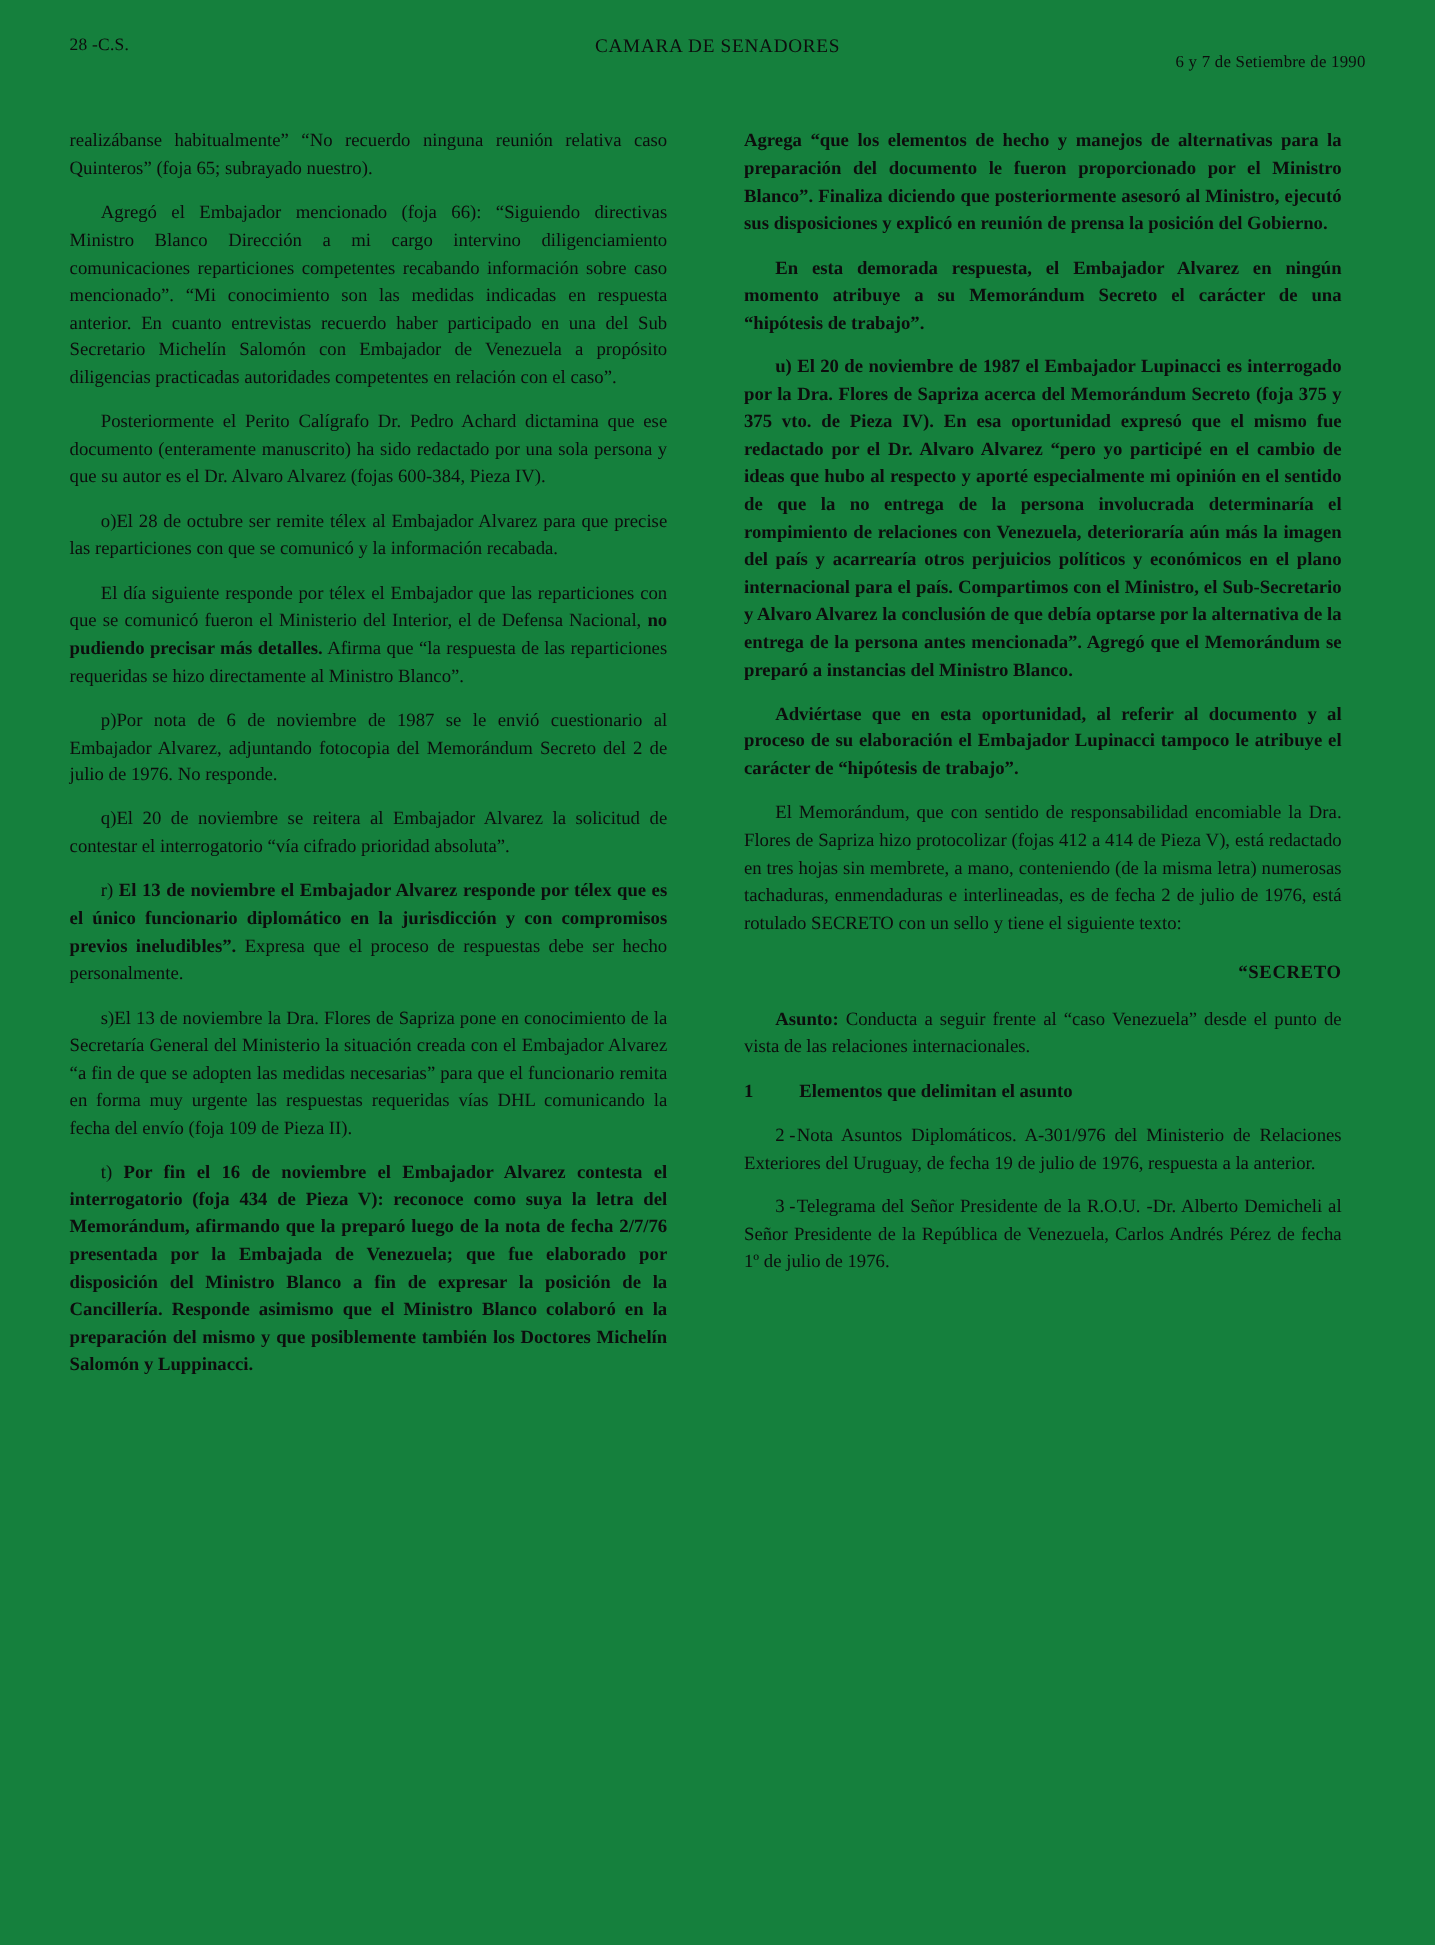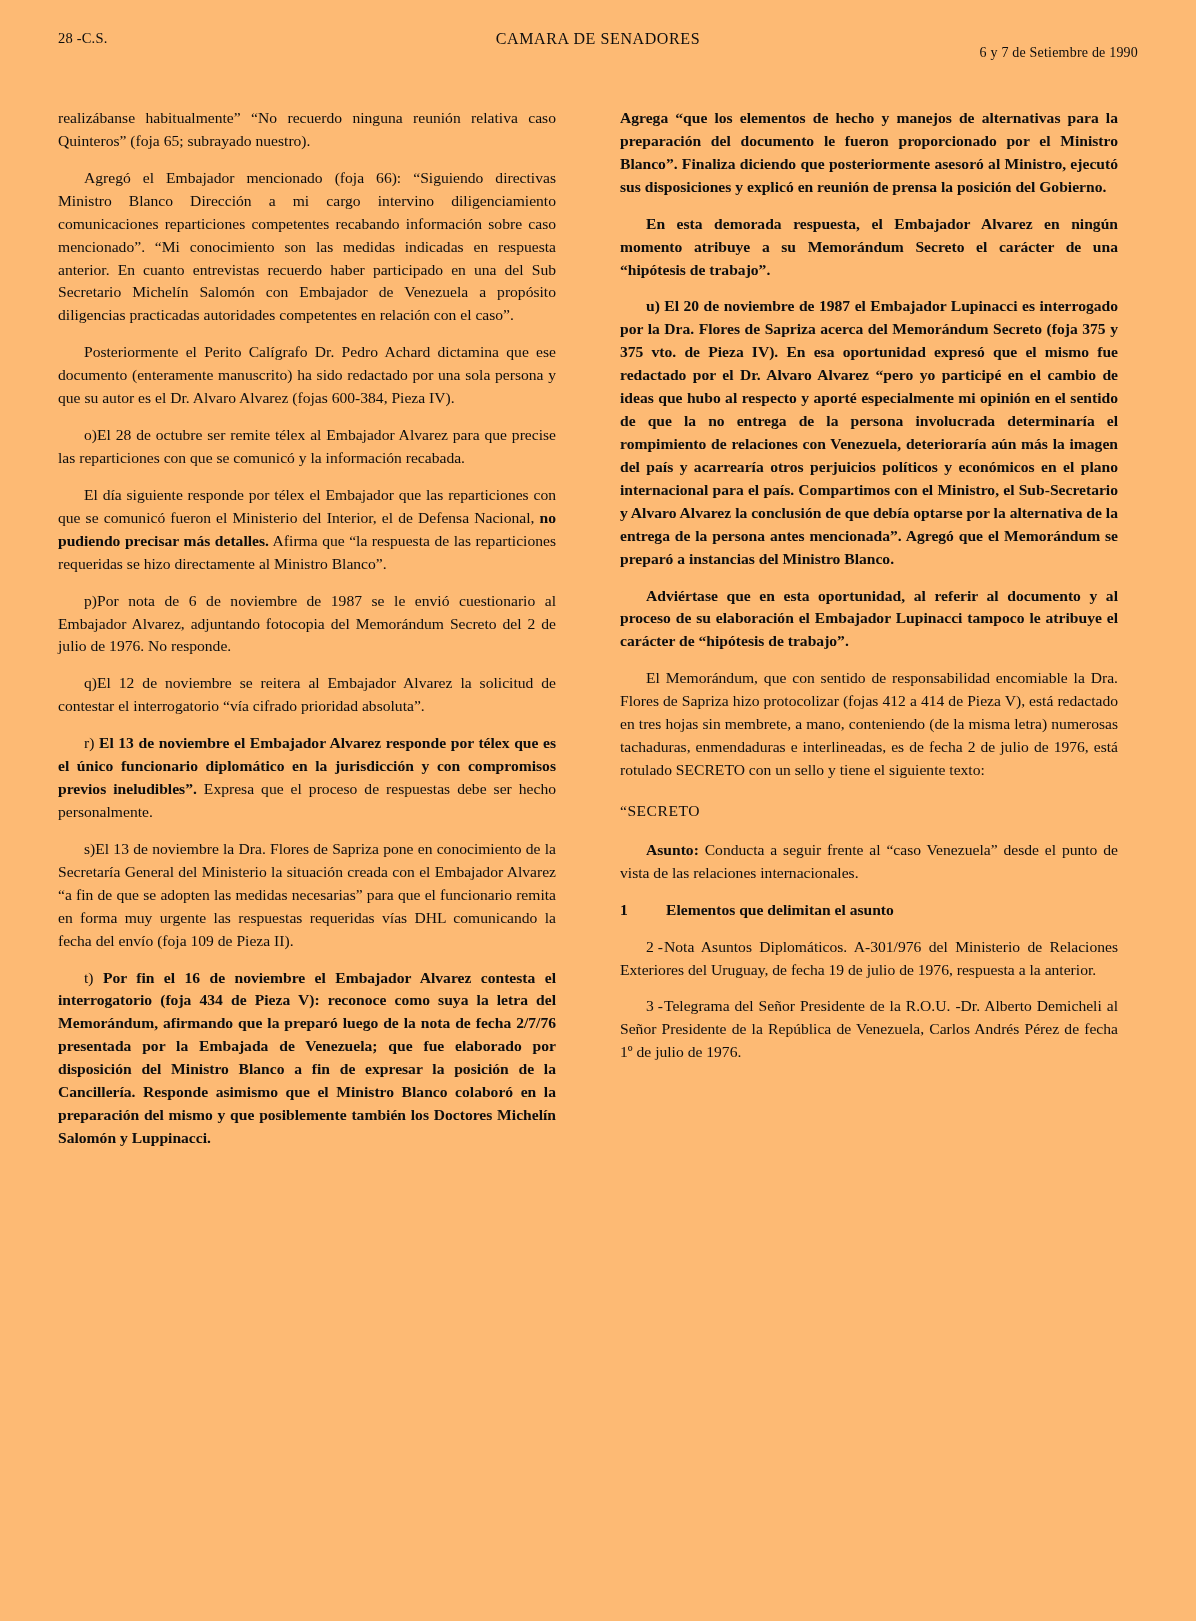--- a/index.html
+++ b/index.html
@@ -13,21 +13,21 @@
     font-family: "Liberation Serif", serif;
     color: #0d0d0d;
     position: relative;
     overflow: hidden;
   }
   .page {
     position: absolute;
     left: 0; top: 0;
     width: 1196px;
     height: 1621px;
-    background: #fdba74;
+    background: #15803d;
   }
   
   .header {
     position: absolute;
     left: 58px;
     top: 30px;
     width: 1080px;
     height: 22px;
     font-size: 14.5px;
     letter-spacing: 0.2px;
@@ -64,23 +64,23 @@
   .col-right { left: 620px; }
 
   p {
     margin: 0 0 14px 0;
     text-indent: 26px;
   }
   p.noindent { text-indent: 0; }
   b, .b { font-weight: bold; }
 
   .center-line {
-    text-align: left;
+    text-align: right;
     text-indent: 0;
-    font-weight: normal;
+    font-weight: bold;
     margin: 18px 0 16px 0;
     letter-spacing: 0.5px;
   }
   .sect-head {
     text-indent: 0;
     margin: 0 0 14px 0;
     font-weight: bold;
   }
   .sect-head .num {
     display: inline-block;
@@ -108,21 +108,21 @@
     <span class="right">6  y 7 de Setiembre de 1990</span>
   </div>
 
   <div class="col col-left">
     <p class="noindent">realizábanse habitualmente” “No recuerdo ninguna reunión relativa caso Quinteros” (foja 65; subrayado nuestro).</p>
     <p>Agregó el Embajador mencionado (foja 66): “Siguiendo directivas Ministro Blanco Dirección a mi cargo intervino diligenciamiento comunicaciones reparticiones competentes recabando información sobre caso mencionado”. “Mi conocimiento son las medidas indicadas en respuesta anterior. En cuanto entrevistas recuerdo haber participado en una del Sub Secretario Michelín Salomón con Embajador de Venezuela a propósito diligencias practicadas autoridades competentes en relación con el caso”.</p>
     <p>Posteriormente el Perito Calígrafo Dr. Pedro Achard dictamina que ese documento (enteramente manuscrito) ha sido redactado por una sola persona y que su autor es el Dr. Alvaro Alvarez (fojas 600-384, Pieza IV).</p>
     <p>o)El 28 de octubre ser remite télex al Embajador Alvarez para que precise las reparticiones con que se comunicó y la información recabada.</p>
     <p>El día siguiente responde por télex el Embajador que las reparticiones con que se comunicó fueron el Ministerio del Interior, el de Defensa Nacional, <b>no pudiendo precisar más detalles.</b> Afirma que “la respuesta de las reparticiones requeridas se hizo directamente al Ministro Blanco”.</p>
     <p>p)Por nota de 6 de noviembre de 1987 se le envió cuestionario al Embajador Alvarez, adjuntando fotocopia del Memorándum Secreto del 2 de julio de 1976. No responde.</p>
-    <p>q)El 12 de noviembre se reitera al Embajador Alvarez la solicitud de contestar el interrogatorio “vía cifrado prioridad absoluta”.</p>
+    <p>q)El 20 de noviembre se reitera al Embajador Alvarez la solicitud de contestar el interrogatorio “vía cifrado prioridad absoluta”.</p>
     <p>r) <b>El 13 de noviembre el Embajador Alvarez responde por télex que es el único funcionario diplomático en la jurisdicción y con compromisos previos ineludibles”.</b> Expresa que el proceso de respuestas debe ser hecho personalmente.</p>
     <p>s)El 13 de noviembre la Dra. Flores de Sapriza pone en conocimiento de la Secretaría General del Ministerio la situación creada con el Embajador Alvarez “a fin de que se adopten las medidas necesarias” para que el funcionario remita en forma muy urgente las respuestas requeridas vías DHL comunicando la fecha del envío (foja 109 de Pieza II).</p>
     <p>t) <b>Por fin el 16 de noviembre el Embajador Alvarez contesta el interrogatorio (foja 434 de Pieza V): reconoce como suya la letra del Memorándum, afirmando que la preparó luego de la nota de fecha 2/7/76 presentada por la Embajada de Venezuela; que fue elaborado por disposición del Ministro Blanco a fin de expresar la posición de la Cancillería. Responde asimismo que el Ministro Blanco colaboró en la preparación del mismo y que posiblemente también los Doctores Michelín Salomón y Luppinacci.</b></p>
   </div>
 
   <div class="col col-right">
     <p class="noindent"><b>Agrega “que los elementos de hecho y manejos de alternativas para la preparación del documento le fueron proporcionado por el Ministro Blanco”. Finaliza diciendo que posteriormente asesoró al Ministro, ejecutó sus disposiciones y explicó en reunión de prensa la posición del Gobierno.</b></p>
     <p><b>En esta demorada respuesta, el Embajador Alvarez en ningún momento atribuye a su Memorándum Secreto el carácter de una “hipótesis de trabajo”.</b></p>
     <p><b>u) El 20 de noviembre de 1987 el Embajador Lupinacci es interrogado por la Dra. Flores de Sapriza acerca del Memorándum Secreto (foja 375 y 375 vto. de Pieza IV). En esa oportunidad expresó que el mismo fue redactado por el Dr. Alvaro Alvarez “pero yo participé en el cambio de ideas que hubo al respecto y aporté especialmente mi opinión en el sentido de que la no entrega de la persona involucrada determinaría el rompimiento de relaciones con Venezuela, deterioraría aún más la imagen del país y acarrearía otros perjuicios políticos y económicos en el plano internacional para el país. Compartimos con el Ministro, el Sub-Secretario y Alvaro Alvarez la conclusión de que debía optarse por la alternativa de la entrega de la persona antes mencionada”. Agregó que el Memorándum se preparó a instancias del Ministro Blanco.</b></p>
     <p><b>Adviértase que en esta oportunidad, al referir al documento y al proceso de su elaboración el Embajador Lupinacci tampoco le atribuye el carácter de “hipótesis de trabajo”.</b></p>

